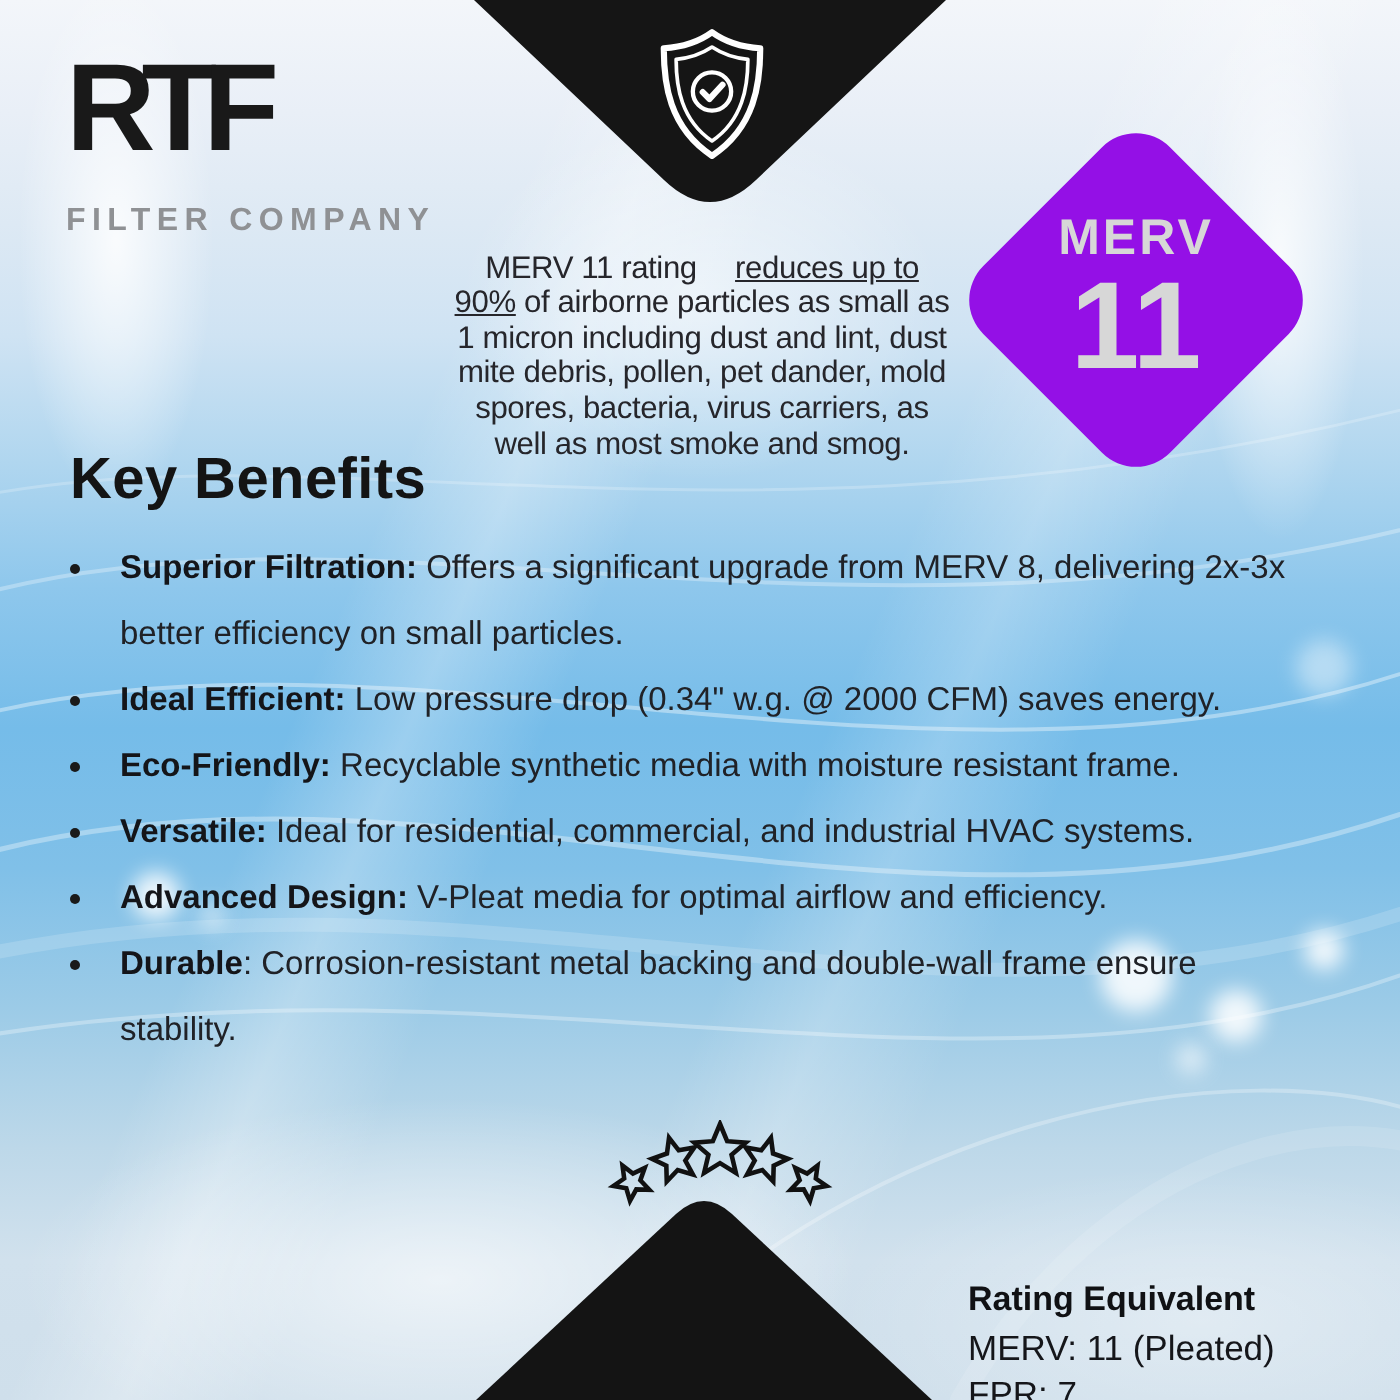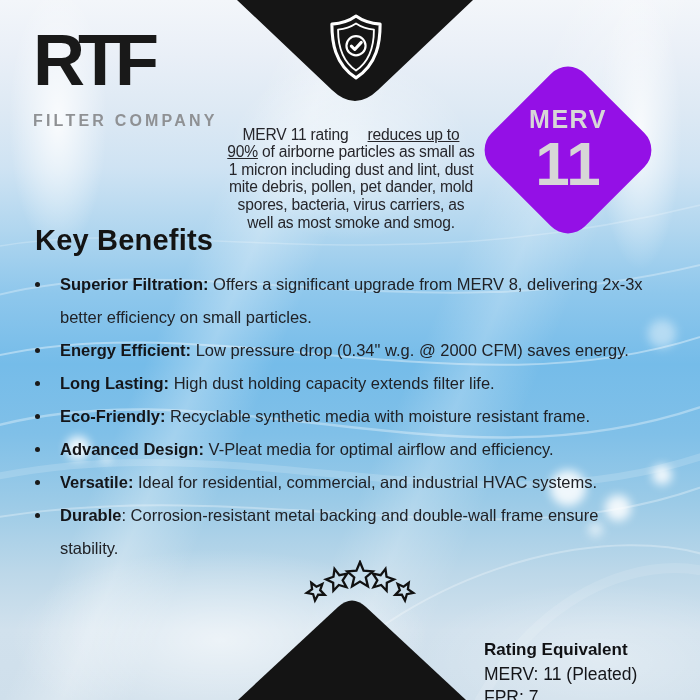--- a/index.html
+++ b/index.html
@@ -31,21 +31,21 @@
       radial-gradient(ellipse 160px 120px at 350px 150px, rgba(255,255,255,.55), rgba(255,255,255,0) 75%),
       radial-gradient(ellipse 300px 130px at 220px 640px, rgba(255,255,255,.6), rgba(255,255,255,0) 70%),
       radial-gradient(ellipse 260px 110px at 600px 660px, rgba(255,255,255,.35), rgba(255,255,255,0) 70%),
       linear-gradient(113deg, rgba(255,255,255,0) 30%, rgba(255,255,255,.28) 36%, rgba(255,255,255,0) 43%, rgba(255,255,255,0) 57%, rgba(255,255,255,.22) 63%, rgba(255,255,255,0) 70%);
   }
   .bokeh{position:absolute;border-radius:50%;background:rgba(255,255,255,.85);filter:blur(5px);pointer-events:none;}
   .wave-layer{position:absolute;inset:0;pointer-events:none;}
 
   
   .logo{position:absolute;left:33px;top:24px;}
-  .logo-rtf{font-size:72px;font-weight:700;letter-spacing:-7px;line-height:1.0;color:#191919;}
+  .logo-rtf{font-size:62px;font-weight:700;letter-spacing:-7px;line-height:1.0;color:#191919;}
   .logo-sub{margin-top:16px;font-size:16px;font-weight:700;letter-spacing:3.2px;color:#8f9194;}
 
   
   .tri-top{position:absolute;left:225px;top:0;}
   .shield-wrap{position:absolute;left:325px;top:13px;width:62px;height:68px;}
 
   
   .blurb{
     position:absolute;left:226px;top:110px;width:250px;
     text-align:center;font-size:15.6px;line-height:17.6px;
@@ -139,37 +139,33 @@
 
   <div class="kb-title">Key Benefits</div>
 
   <div class="kb-list">
     <div class="benefit">
         <span class="dot"></span>
         <span><b>Superior Filtration:</b><span> Offers a significant upgrade from MERV 8, delivering 2x-3x better efficiency on small particles.</span></span>
       </div>
     <div class="benefit">
         <span class="dot"></span>
-        <span><b>Energy Efficient:</b><span> Low pressure drop (0.34" w.g. @ 2000 CFM) saves energy.</span></span>
-      </div>
-    <div class="benefit">
-        <span class="dot"></span>
-        <span><b>Long Lasting:</b><span> High dust holding capacity extends filter life.</span></span>
+        <span><b>Ideal Efficient:</b><span> Low pressure drop (0.34" w.g. @ 2000 CFM) saves energy.</span></span>
       </div>
     <div class="benefit">
         <span class="dot"></span>
         <span><b>Eco-Friendly:</b><span> Recyclable synthetic media with moisture resistant frame.</span></span>
       </div>
     <div class="benefit">
         <span class="dot"></span>
-        <span><b>Advanced Design:</b><span> V-Pleat media for optimal airflow and efficiency.</span></span>
+        <span><b>Versatile:</b><span> Ideal for residential, commercial, and industrial HVAC systems.</span></span>
       </div>
     <div class="benefit">
         <span class="dot"></span>
-        <span><b>Versatile:</b><span> Ideal for residential, commercial, and industrial HVAC systems.</span></span>
+        <span><b>Advanced Design:</b><span> V-Pleat media for optimal airflow and efficiency.</span></span>
       </div>
     <div class="benefit">
         <span class="dot"></span>
         <span><b>Durable</b><span>: Corrosion-resistant metal backing and double-wall frame ensure stability.</span></span>
       </div>
   </div>
 
   <svg class="stars-wrap" width="124" height="46" viewBox="0 0 124 46">
     <defs>
       <path id="star" d="M0,-1 L0.2645,-0.3641 L0.9511,-0.309 L0.428,0.1391 L0.5878,0.809 L0,0.45 L-0.5878,0.809 L-0.428,0.1391 L-0.9511,-0.309 L-0.2645,-0.3641 Z"></path>

